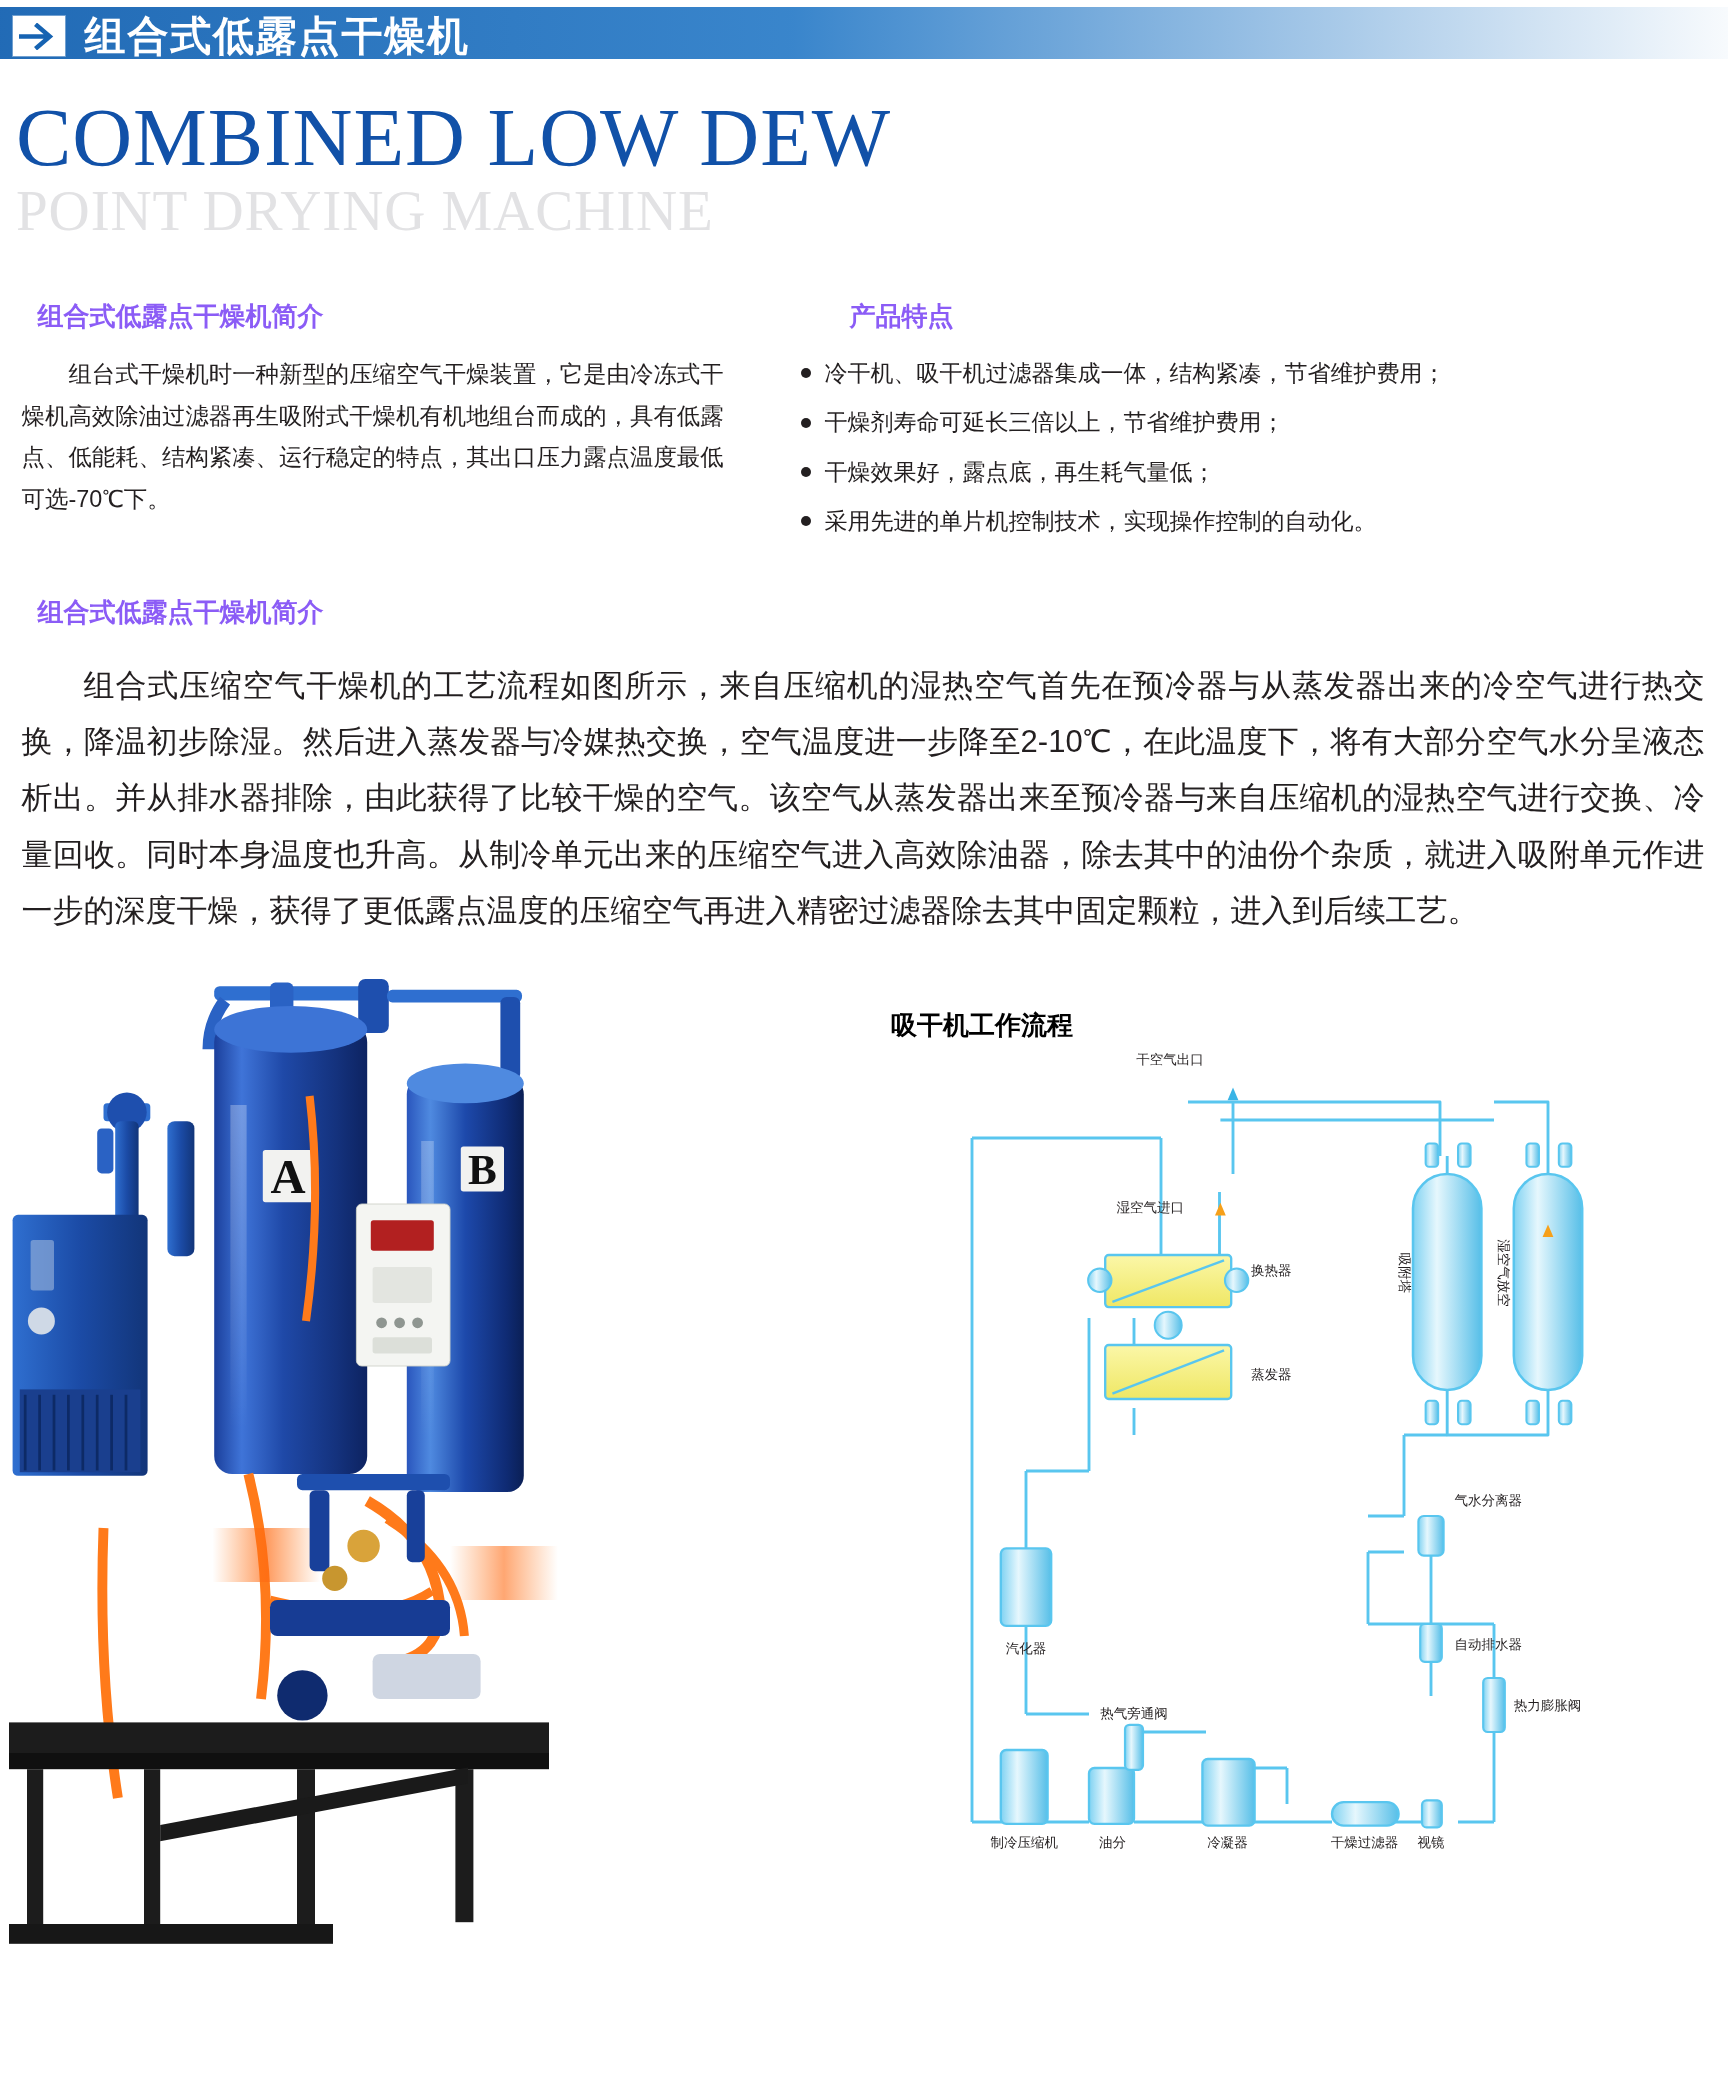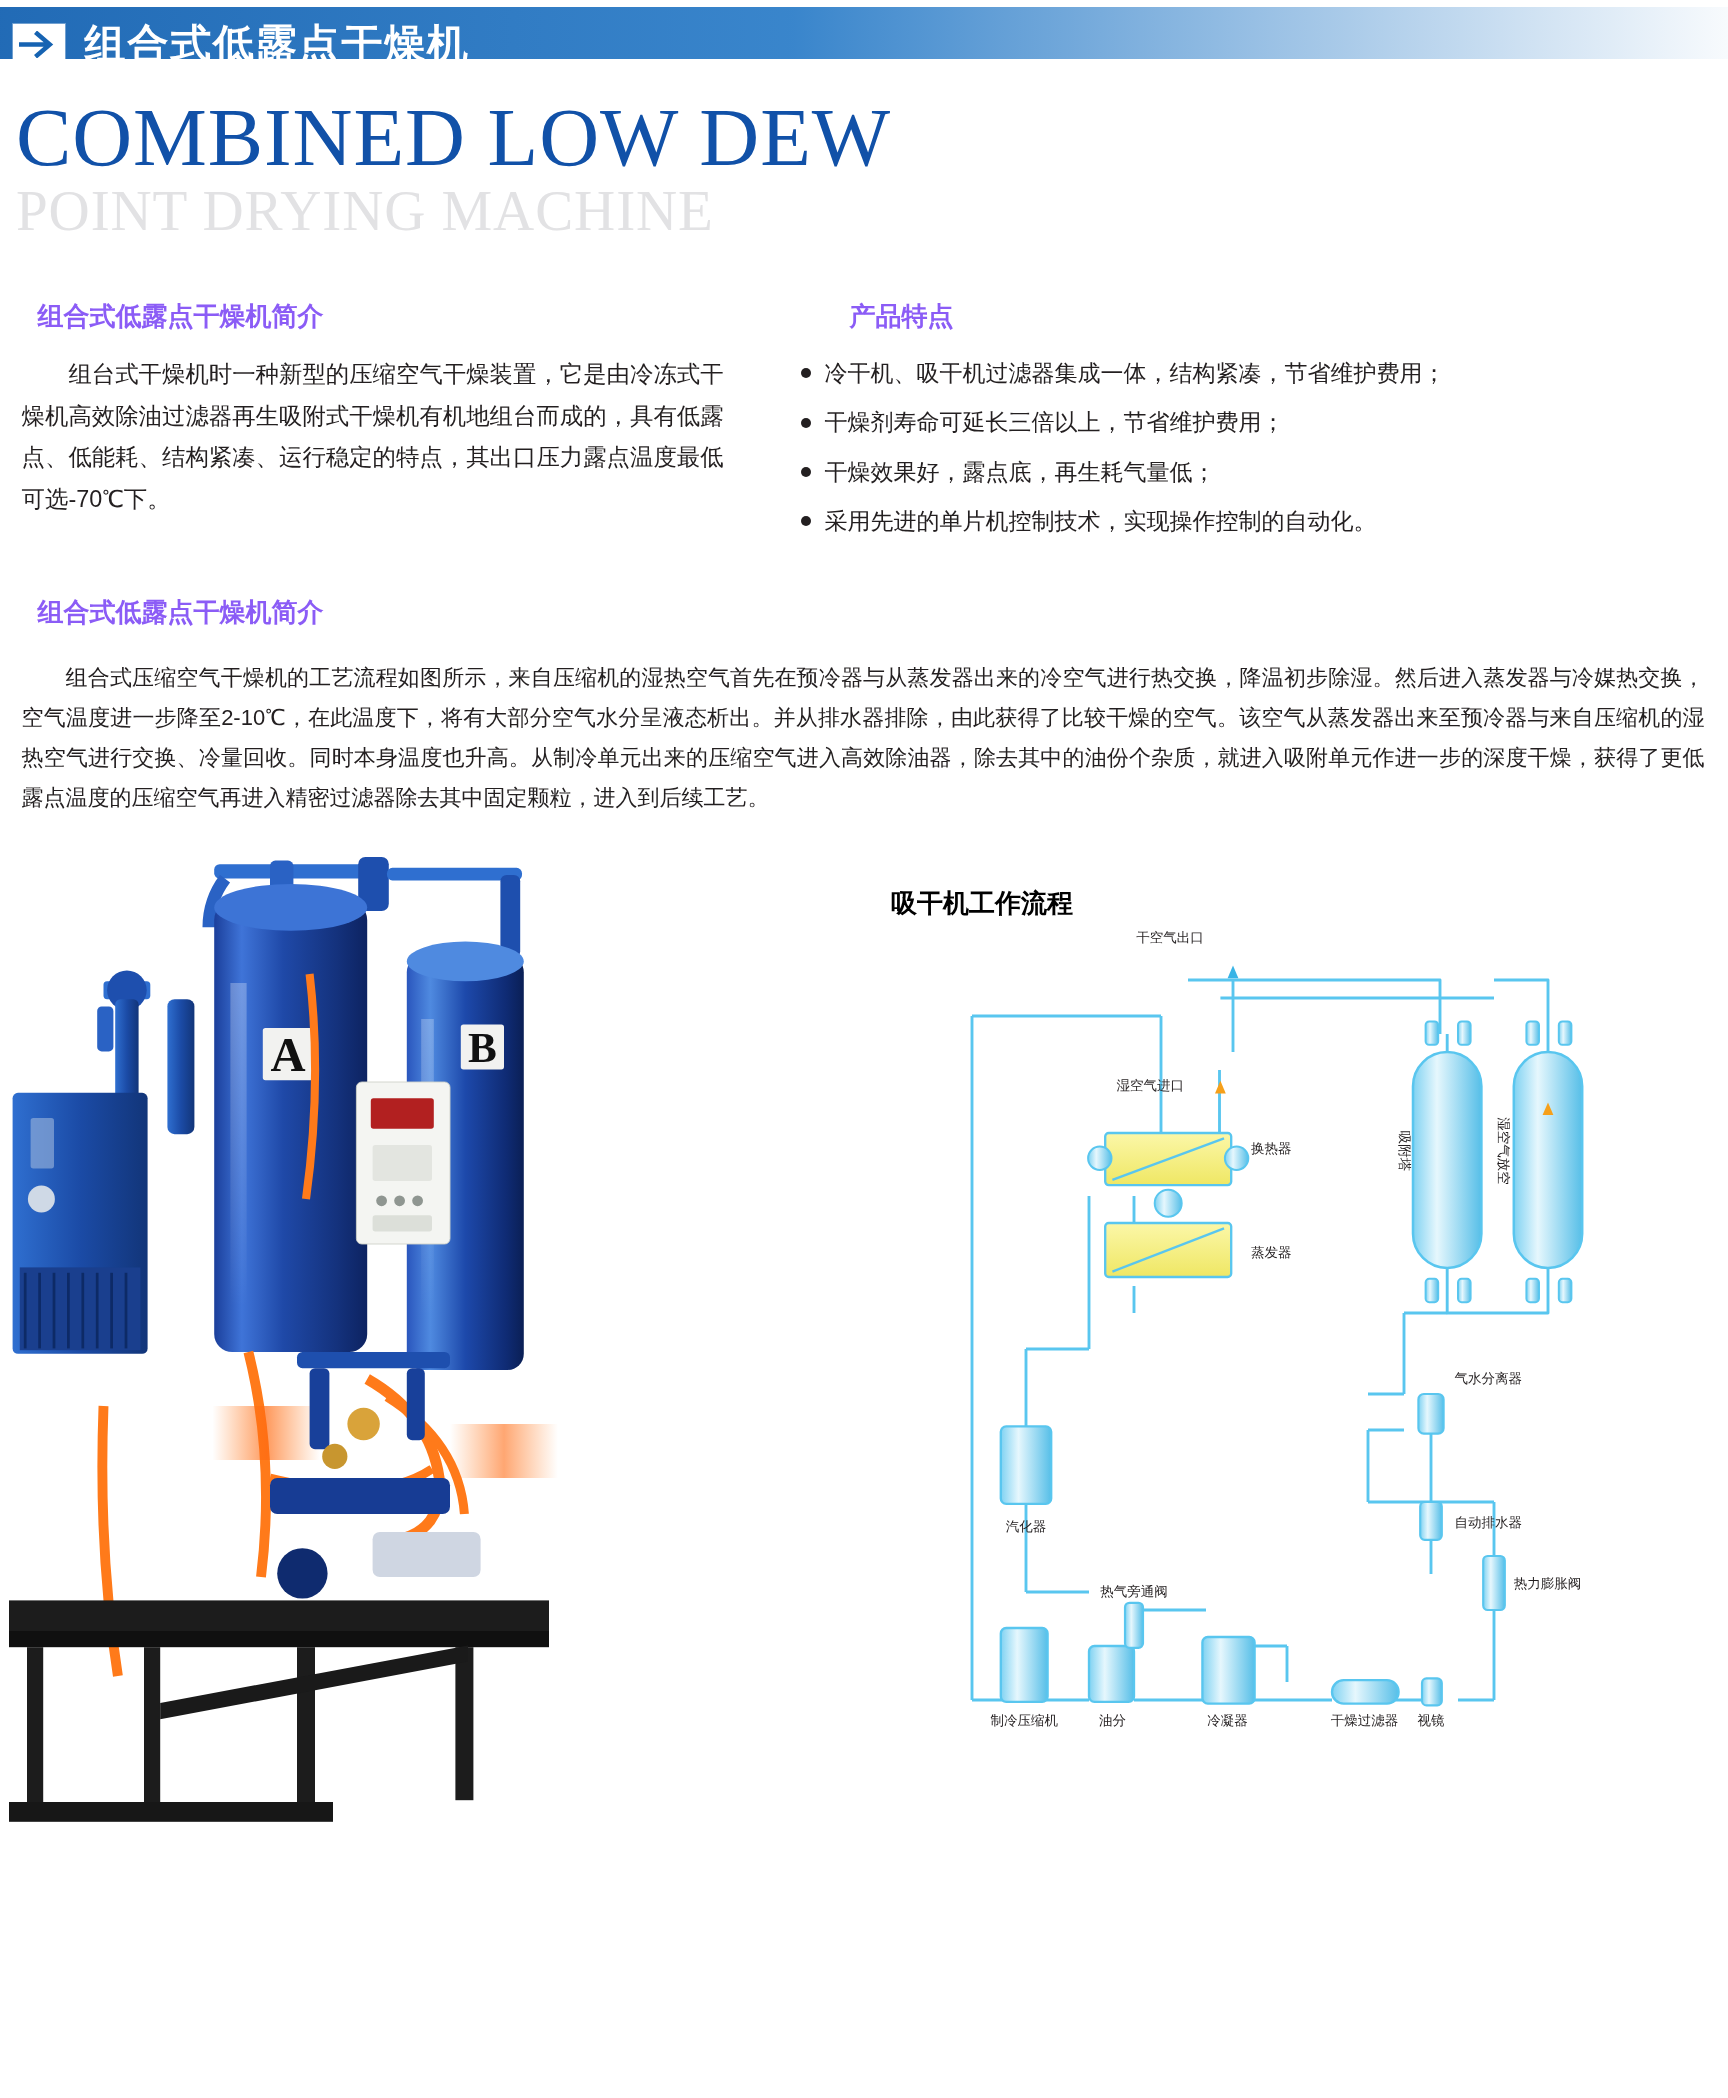--- a/index.html
+++ b/index.html
@@ -13,21 +13,21 @@
   }
   .page { position:relative; width:1728px; height:2098px; overflow:hidden; }
 
   
   .header { position:relative; padding:16px 0 0 0; }
   .header-bar {
     position:absolute; left:0; top:7.2px; width:1764px; height:52px;
     background:linear-gradient(90deg,#1663b2 0%, #2f7fc9 45%, #ffffff 100%);
     opacity:.95;
   }
-  .hdr-row { position:relative; display:flex; align-items:center; height:56px; padding-left:12.6px; }
+  .hdr-row { position:relative; display:flex; align-items:flex-start; height:56px; padding-left:12.6px; }
   .arrow-badge {
     position:relative; width:52px; height:40px; background:#ffffff;
     display:flex; align-items:center; justify-content:center; flex:0 0 auto;
     box-shadow:0 0 0 0.9px rgba(255,255,255,.4);
   }
   .arrow-badge svg { display:block; }
   .hdr-title {
     font-size:41px; font-weight:700; color:#ffffff; letter-spacing:1.8px;
     margin-left:20px; line-height:1; white-space:nowrap;
   }
@@ -61,21 +61,21 @@
     padding-left:31px; position:relative; text-align:justify;
   }
   .bullets li .dot {
     position:absolute; left:7.2px; top:.62em; width:10px; height:10px;
     background:#231f20; border-radius:50%;
   }
 
   
   .proc { margin:43px 0 0 0; padding:0 23.4px 0 21.6px; }
   .proc .sec-title { margin-bottom:18px; }
-  .proc .para { font-size:22px; line-height:1.82;margin-top:28px; }
+  .proc .para { font-size:31px; line-height:1.82;margin-top:28px; }
 
   
   .bottom { position:relative; margin-top:21.6px; height:1008px; }
 
   .photo-wrap {
     position:absolute; left:0; top:9px; width:855px; height:999px;
     overflow:hidden;
   }
 
   

